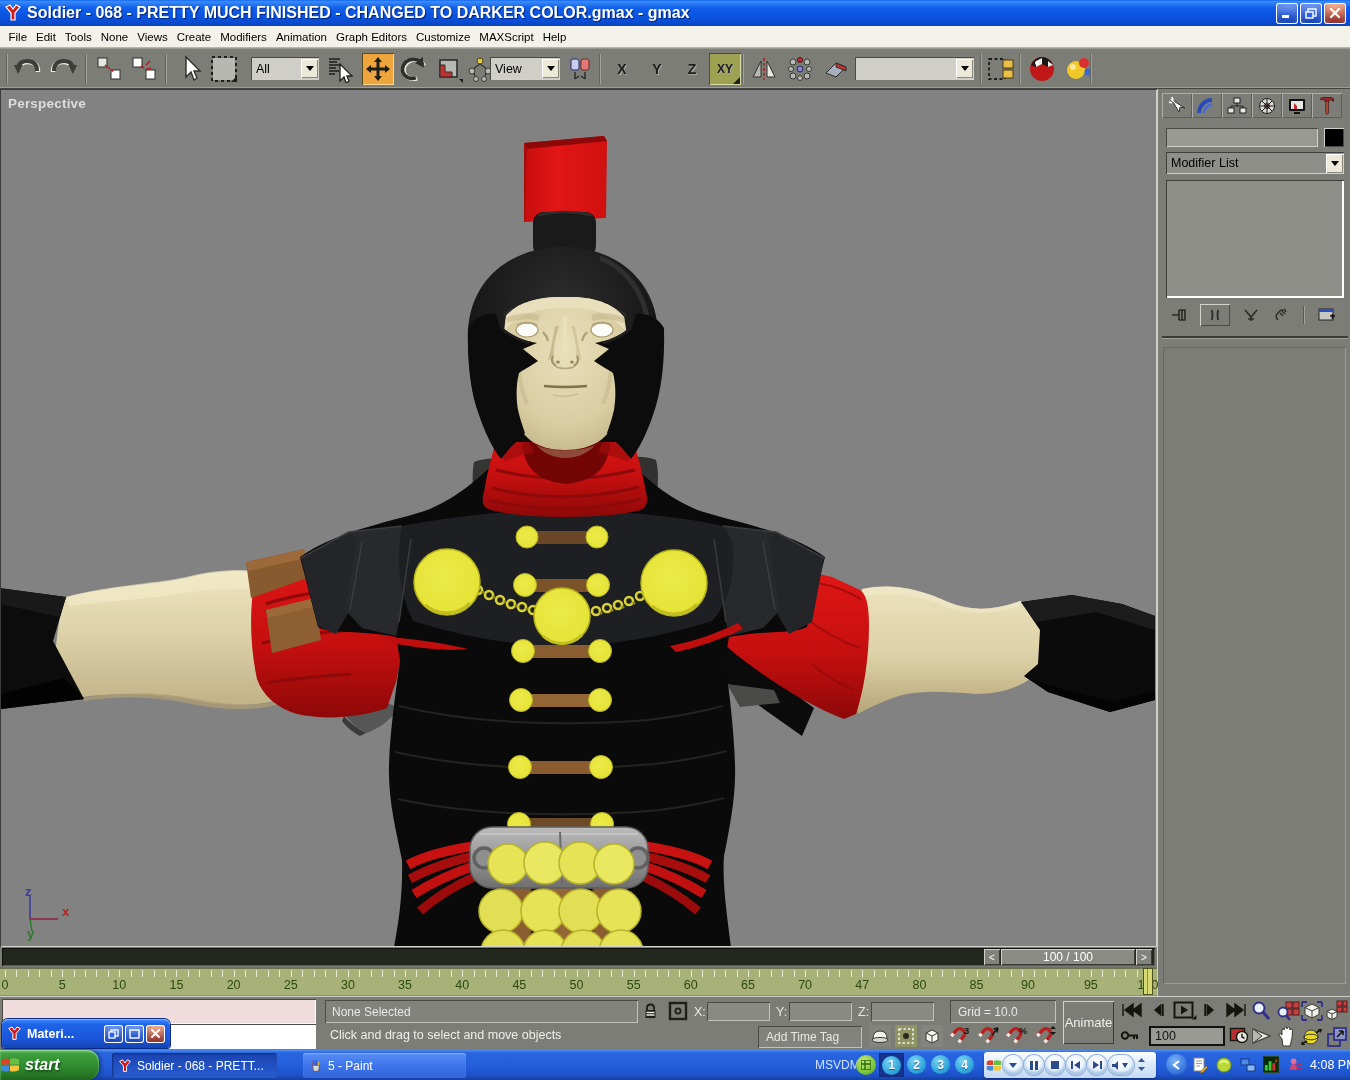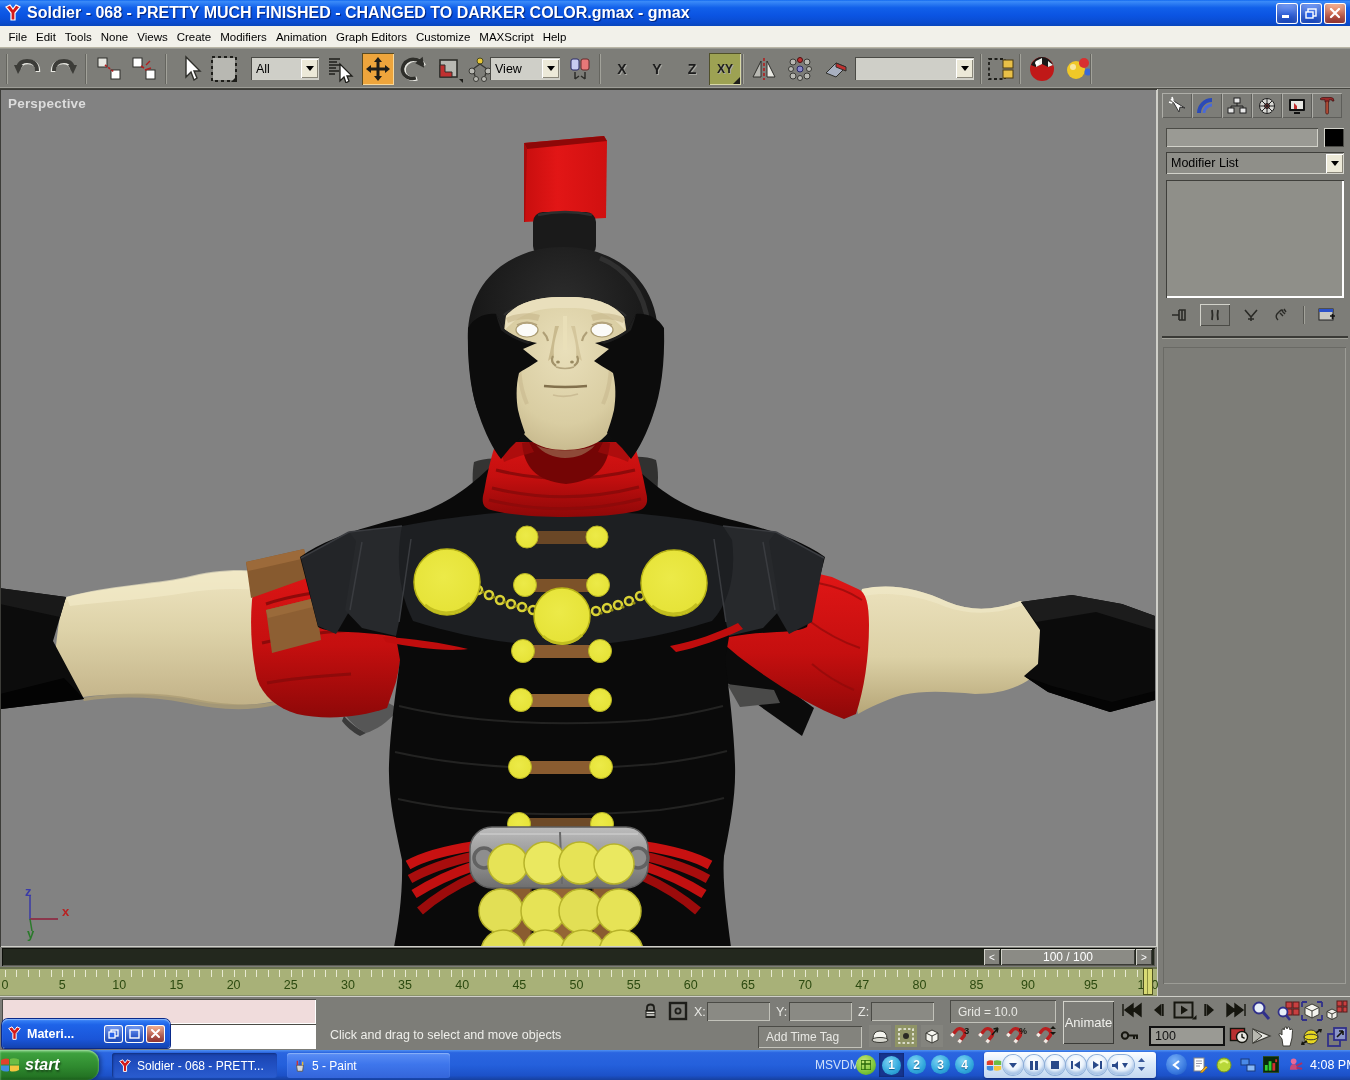--- a/index.html
+++ b/index.html
@@ -802,20 +802,23 @@
           <div class="tick" style="left: 1148px;"></div>
           <div class="tick-label" style="left: 1148px;">100</div>
         </div>
       <div id="tb-marker"></div>
     </div>
   </div>
 
   <div id="statusbar" class="abs">
     <div id="listener-pink"></div>
     <div id="listener-white"></div>
+    <div id="sel-field">
+        <span>None Selected</span>
+      </div>
 
     <div class="sb-icon" style="left:643px; top:6px;">
       <svg width="15" height="17" viewBox="0 0 15 17">
           <path d="M4,7 L4,4.5 Q4,1.5 7.5,1.5 Q11,1.5 11,4.5 L11,7" fill="none" stroke="#1e1e1a" stroke-width="1.8"></path>
           <rect x="2.5" y="7" width="10" height="8" fill="#1e1e1a"></rect>
           <path d="M3.5,9.5 L11.5,9.5 M3.5,12 L11.5,12" stroke="#e8e8e2" stroke-width="1.3"></path>
         </svg>
     </div>
     <div class="sb-icon" style="left:668px; top:4px;">
       <svg width="20" height="20" viewBox="0 0 20 20">
@@ -1020,21 +1023,21 @@
         <path d="M10,9.5 L19,9.5 L19,14 Q14,16.5 10,15 Z" fill="#f4c63f"></path>
       </svg>
       <span class="txt">start</span>
     </div>
     <div class="task-btn active" style="left:112px; width:165px;">
       <svg width="14" height="14" viewBox="0 0 18 18">
           <path d="M2,3 L6,1 L9,5 L12,1 L16,3 L11,9 L11,16 L7,16 L7,9 Z" fill="#d41a1a" stroke="#fff" stroke-width="1.2"></path>
         </svg>
       <span>Soldier - 068 - PRETT...</span>
     </div>
-    <div class="task-btn inactive" style="left:287px; width:163px;">
+    <div class="task-btn inactive" style="left:303px; width:163px;">
       <svg width="14" height="14" viewBox="0 0 16 16">
           <path d="M4,7 L12,7 L11,14 L5,14 Z" fill="#d8d8d8" stroke="#555"></path>
           <path d="M5,7 L5,2" stroke="#d03030" stroke-width="1.6"></path>
           <path d="M8,7 L8,1" stroke="#3050d0" stroke-width="1.6"></path>
           <path d="M11,7 L11,3" stroke="#e8b830" stroke-width="1.6"></path>
         </svg>
       <span>5 - Paint</span>
     </div>
     <div id="msvdm-label">MSVDM</div>
     <div class="abs" style="left:856px; top:5px; width:20px; height:20px; border-radius:50%; background:radial-gradient(circle at 40% 32%,#c8e87a 0%,#7cc53a 60%,#4a9a1a 100%); display:flex; align-items:center; justify-content:center;">

